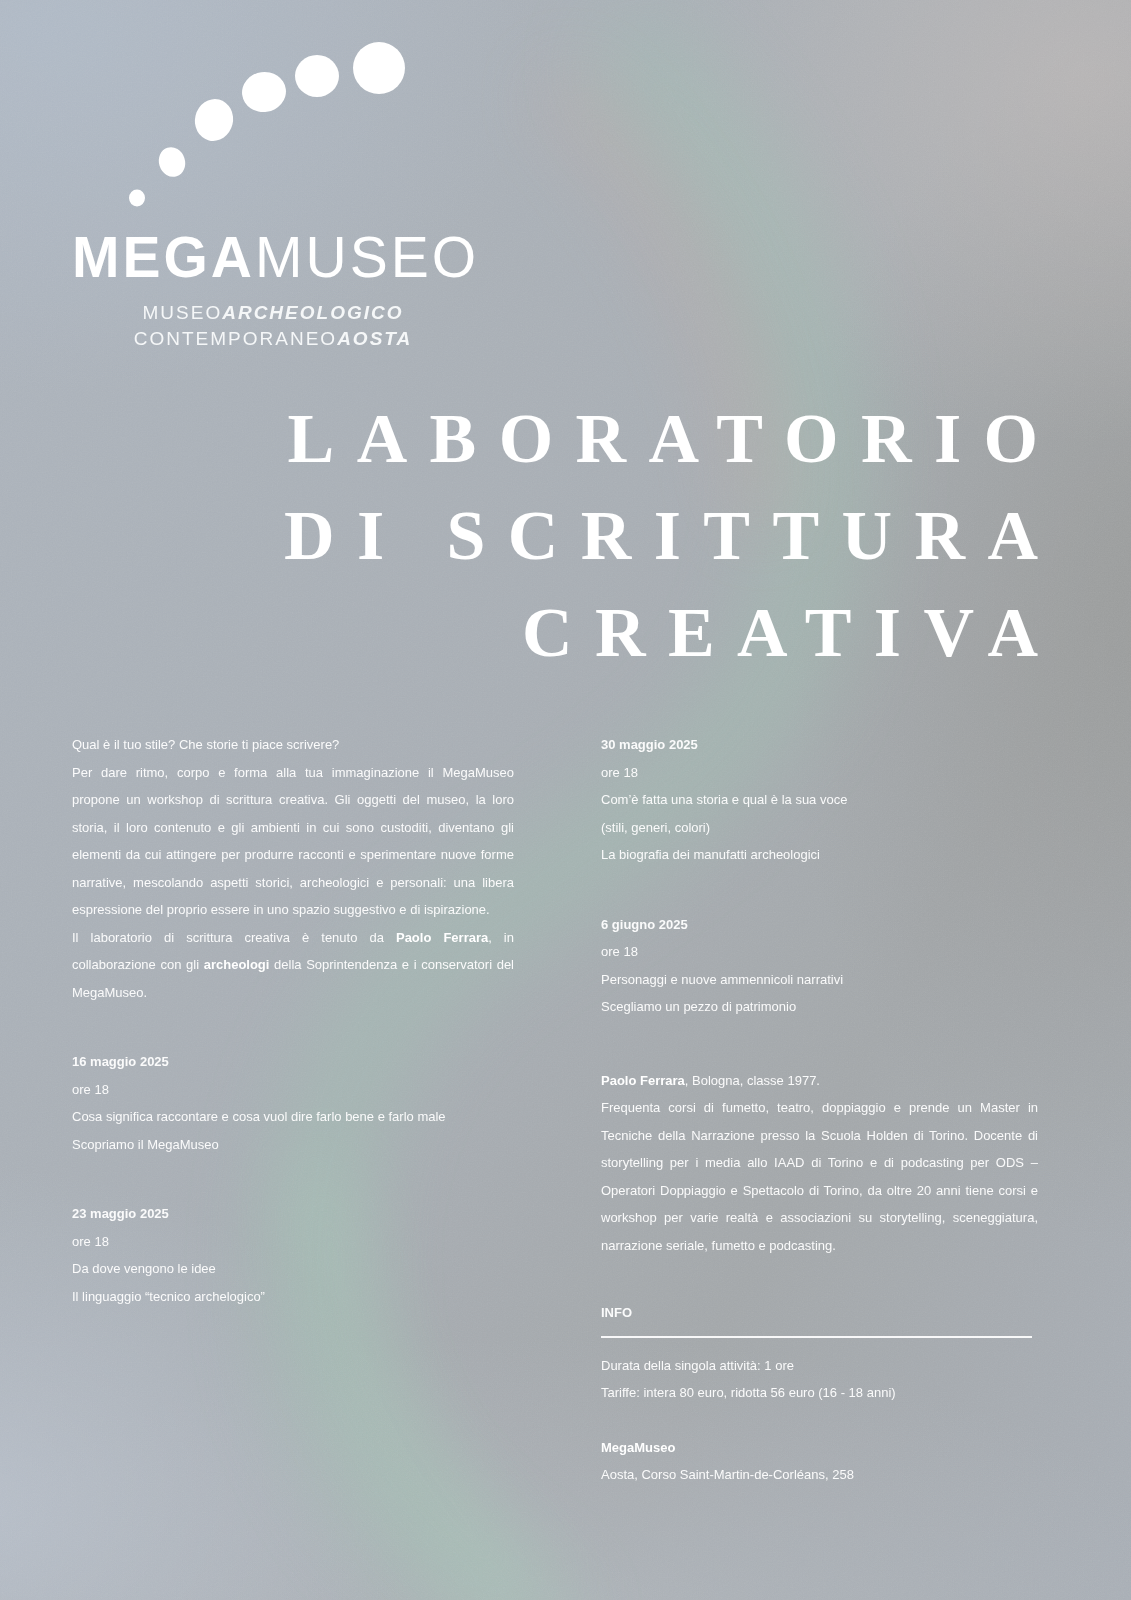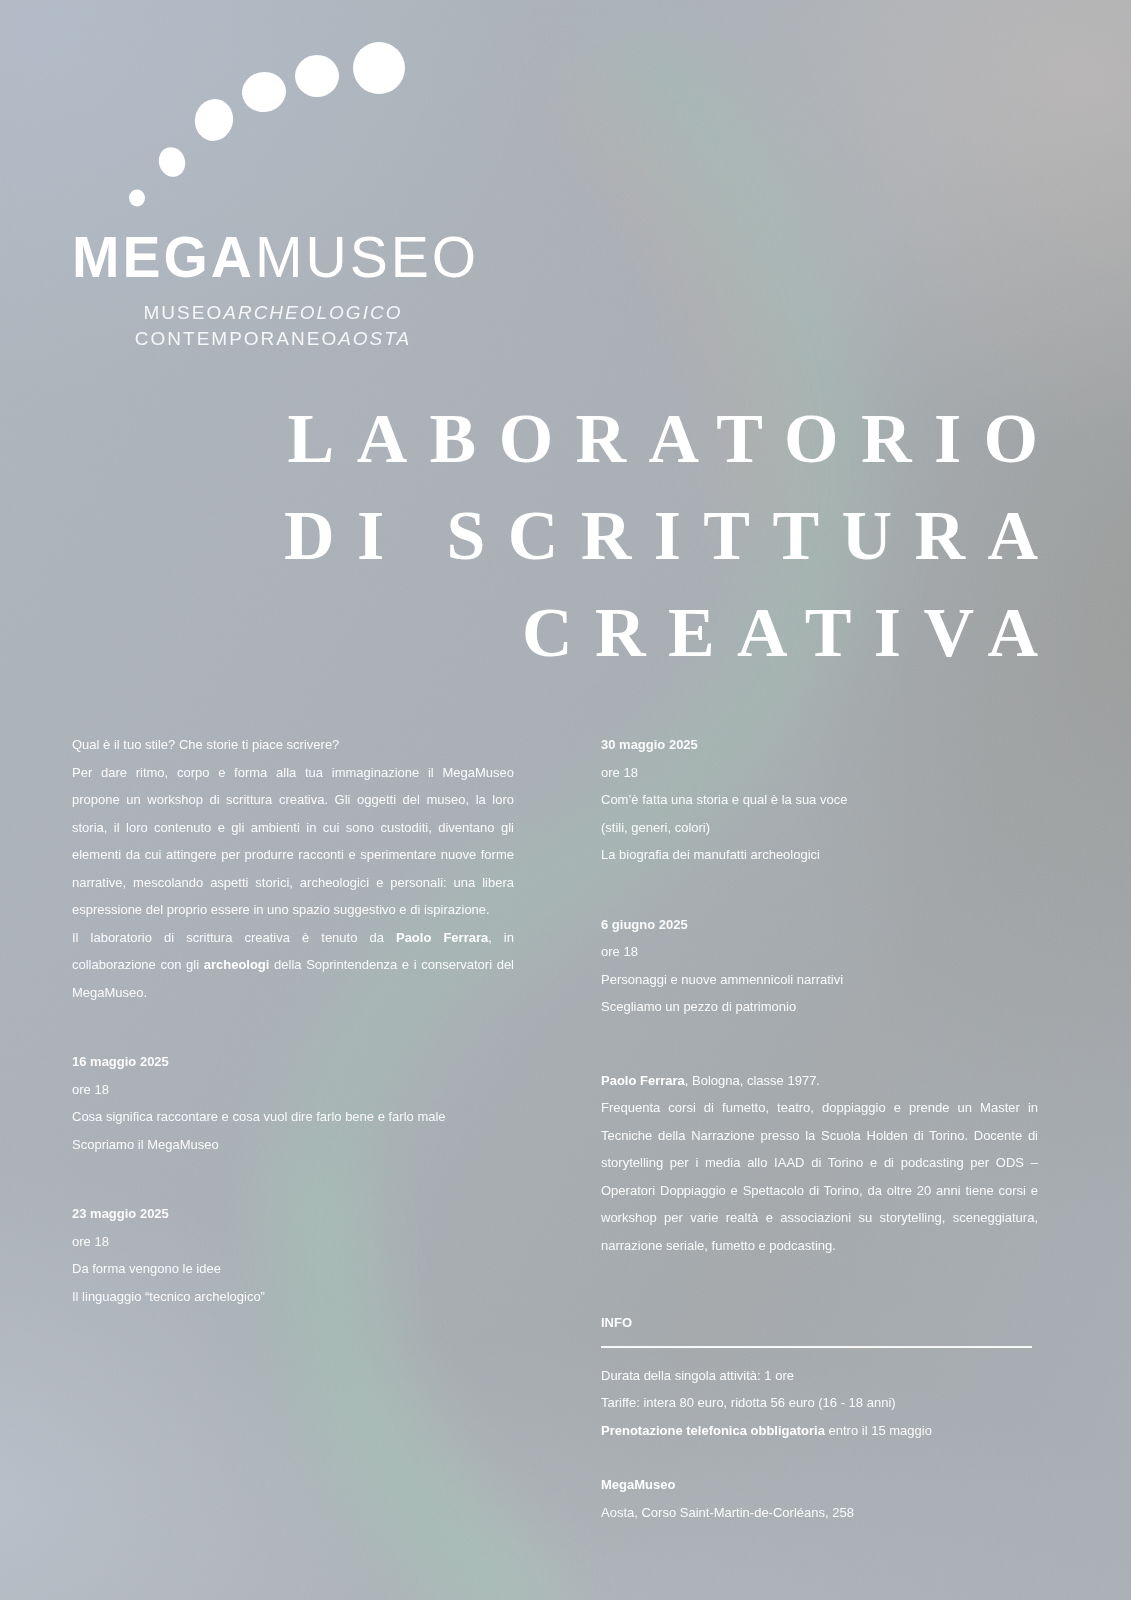--- a/index.html
+++ b/index.html
@@ -19,41 +19,41 @@
   .content{position:absolute;inset:0;z-index:3;color:#fff;}
 
   
   .logo{position:absolute;left:72px;top:40px;width:402px;}
   .dots{display:block;margin-left:42px;margin-bottom:16px;}
   .brand{font-size:57px;line-height:62px;letter-spacing:3px;color:#fff;white-space:nowrap;}
   .brand .bold-part{font-weight:700;}
   .brand .light-part{font-weight:400;}
   .logo-sub{margin-top:12px;text-align:center;font-size:19px;line-height:26px;letter-spacing:2px;color:#f5f7f8;}
   .logo-sub .reg{font-weight:400;}
-  .logo-sub .bi{font-weight:400;font-style:italic;}
+  .logo-sub .bi{font-weight:700;font-style:italic;}
 
   
   .title{position:absolute;left:60px;right:93px;top:390px;margin:0;text-align:right;
     font-size:70px;line-height:97px;font-weight:700;letter-spacing:.32em;color:#ffffff;}
   .title .tl{margin-right:-.32em;white-space:nowrap;font-family:Liberation Serif, serif;}
 
   
   .col{position:absolute;top:731px;font-size:13px;line-height:27.5px;color:rgba(255,255,255,.95);}
   .col-left{left:72px;width:442px;}
   .col-right{left:601px;width:437px;}
   .p{margin:0;}
   .just{text-align:justify;text-justify:inter-word;}
   b,strong,.bold{font-weight:700;color:#fff;}
 
   .event{margin-top:42px;}
   .col-right .event.first{margin-top:0;}
   .event-date{font-weight:700;}
 
   .bio{margin-top:46px;}
-  .info{margin-top:50px;}
+  .info{margin-top:40px;}
   .info-head{font-weight:700;}
   .rule{height:2px;background:rgba(255,255,255,.92);margin:9px 0 14px 0;width:431px;}
   .contact{margin-top:27px;}
 </style>
 </head>
 <body>
 
 <div class="poster">
 
   <svg class="decor" width="1131" height="1600" viewBox="0 0 1131 1600" aria-hidden="true">
@@ -108,21 +108,21 @@
       <div class="event">
         <div class="event-date">16 maggio 2025</div>
         <div>ore 18</div>
         <div>Cosa significa raccontare e cosa vuol dire farlo bene e farlo male</div>
         <div>Scopriamo il MegaMuseo</div>
       </div>
 
       <div class="event">
         <div class="event-date">23 maggio 2025</div>
         <div>ore 18</div>
-        <div>Da forma vengono le idee</div>
+        <div>Da dove vengono le idee</div>
         <div>Il linguaggio “tecnico archelogico”</div>
       </div>
     </div>
 
     <div class="col col-right">
       <div class="event first">
         <div class="event-date">30 maggio 2025</div>
         <div>ore 18</div>
         <div>Com’è fatta una storia e qual è la sua voce</div>
         <div>(stili, generi, colori)</div>
@@ -141,23 +141,20 @@
           <strong>Paolo Ferrara</strong><span>, Bologna, classe 1977.</span>
         </p>
         <p class="p just">Frequenta corsi di fumetto, teatro, doppiaggio e prende un Master in Tecniche della Narrazione presso la Scuola Holden di Torino. Docente di storytelling per i media allo IAAD di Torino e di podcasting per ODS – Operatori Doppiaggio e Spettacolo di Torino, da oltre 20 anni tiene corsi e workshop per varie realtà e associazioni su storytelling, sceneggiatura, narrazione seriale, fumetto e podcasting.</p>
       </div>
 
       <div class="info">
         <div class="info-head">INFO</div>
         <div class="rule"></div>
         <div>Durata della singola attività: 1 ore</div>
         <div>Tariffe: intera 80 euro, ridotta 56 euro (16 - 18 anni)</div>
-        <div>
-          <strong>Prenotazione telefonica obbligatoria</strong><span> entro il 15 maggio</span>
-        </div>
       </div>
 
       <div class="contact">
         <div class="bold">MegaMuseo</div>
         <div>Aosta, Corso Saint-Martin-de-Corléans, 258</div>
 
       </div>
     </div>
 
   </div>

